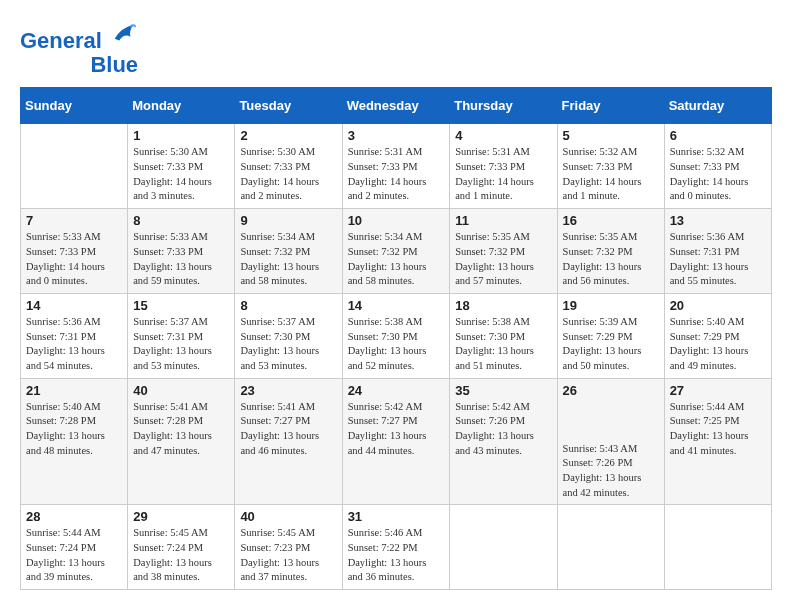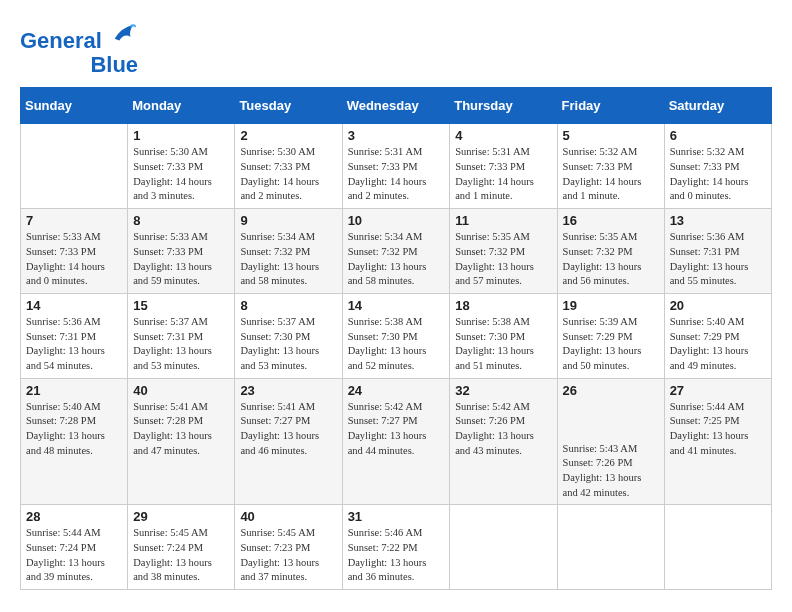--- a/index.html
+++ b/index.html
@@ -300,21 +300,21 @@
 and 46 minutes.</div>
         </td>
         <td>
           <span class="day-number">24</span>
           <div class="day-info" style="white-space: pre-line;">Sunrise: 5:42 AM
 Sunset: 7:27 PM
 Daylight: 13 hours
 and 44 minutes.</div>
         </td>
         <td>
-          <span class="day-number">32</span>
+          <span class="day-number">35</span>
           <div class="day-info" style="white-space: pre-line;">Sunrise: 5:42 AM
 Sunset: 7:26 PM
 Daylight: 13 hours
 and 43 minutes.</div>
         </td>
         <td>
           <span class="day-number">26</span>
           <div class="day-info" style="white-space: pre-line; margin-top: 44px;">Sunrise: 5:43 AM
 Sunset: 7:26 PM
 Daylight: 13 hours

